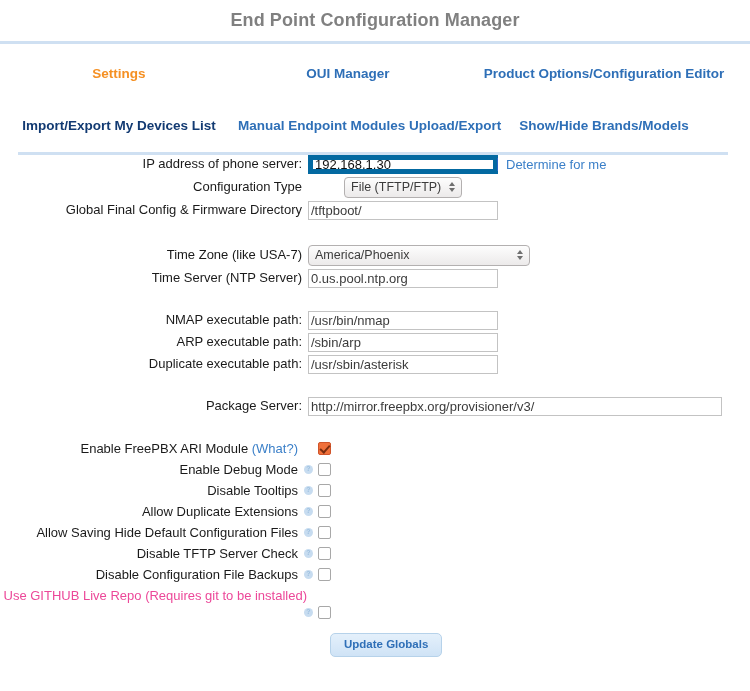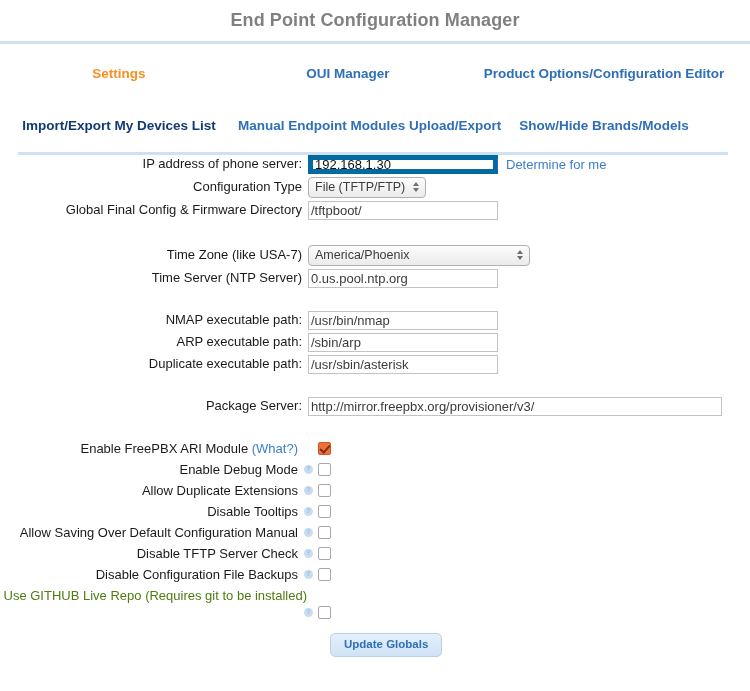--- a/index.html
+++ b/index.html
@@ -144,21 +144,21 @@
     background: linear-gradient(#fdfdfd, #eceaea);
     border: 1px solid #b3b0b0;
     border-radius: 4px;
     box-sizing: border-box;
     padding: 0 20px 0 6px;
     font-size: 12.5px;
     color: #3c3c3c;
     cursor: pointer;
     white-space: nowrap;
   }
-  .sel.w-small { min-width: 102px; }
+  .sel.w-small { min-width: 102px; margin-left: 36px; }
   .sel.w-big   { width: 222px; }
   .sel .arrows {
     position: absolute;
     right: 6px;
     top: 50%;
     transform: translateY(-50%);
     display: flex;
     flex-direction: column;
     line-height: 0;
   }
@@ -247,21 +247,21 @@
   
   .crow.wrap {
     display: block;
     margin-bottom: 0;
   }
   .crow.wrap .clabel-wide {
     width: 311px;
     text-align: right;
     padding-right: 4px;
     font-size: 13px;
-    color: #4d7c0f;
+    color: #ec4899;
     box-sizing: border-box;
     line-height: 15px;
   }
   .crow.wrap .under {
     display: flex;
     align-items: center;
     padding-left: 302px;
     margin-top: 3px;
   }
 
@@ -415,33 +415,33 @@
     <div class="cbox checked"></div>
   </div>
 
   <div class="crow">
     <div class="clabel">Enable Debug Mode</div>
     <div class="info-icon"></div>
     <div class="cbox"></div>
   </div>
 
   <div class="crow">
+    <div class="clabel">Disable Tooltips</div>
+    <div class="info-icon"></div>
+    <div class="cbox"></div>
+  </div>
+
+  <div class="crow">
     <div class="clabel">Allow Duplicate Extensions</div>
     <div class="info-icon"></div>
     <div class="cbox"></div>
   </div>
 
   <div class="crow">
-    <div class="clabel">Disable Tooltips</div>
-    <div class="info-icon"></div>
-    <div class="cbox"></div>
-  </div>
-
-  <div class="crow">
-    <div class="clabel">Allow Saving Over Default Configuration Manual</div>
+    <div class="clabel">Allow Saving Hide Default Configuration Files</div>
     <div class="info-icon"></div>
     <div class="cbox"></div>
   </div>
 
   <div class="crow">
     <div class="clabel">Disable TFTP Server Check</div>
     <div class="info-icon"></div>
     <div class="cbox"></div>
   </div>
 

